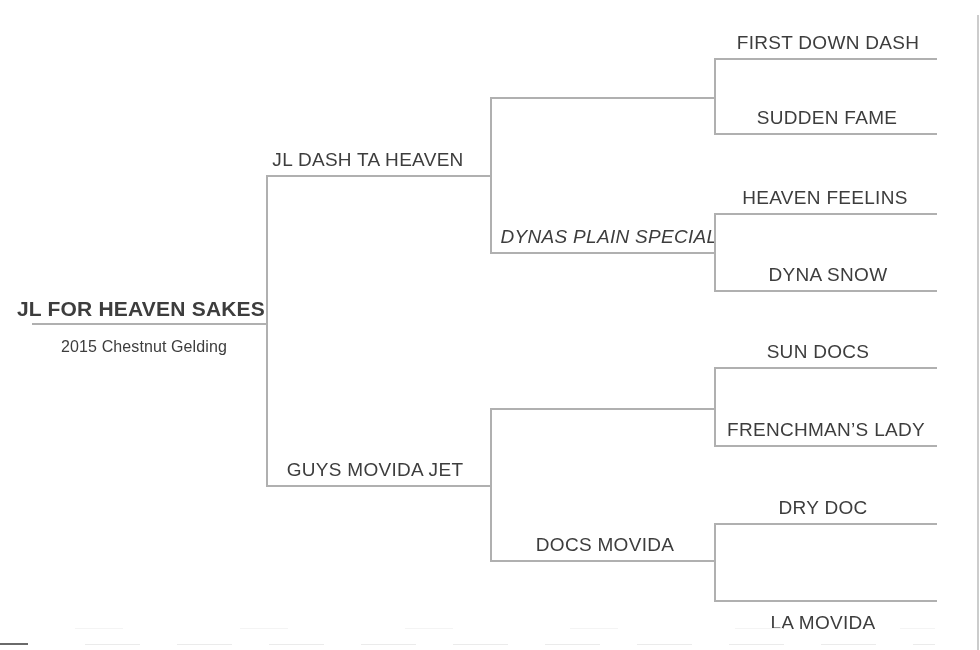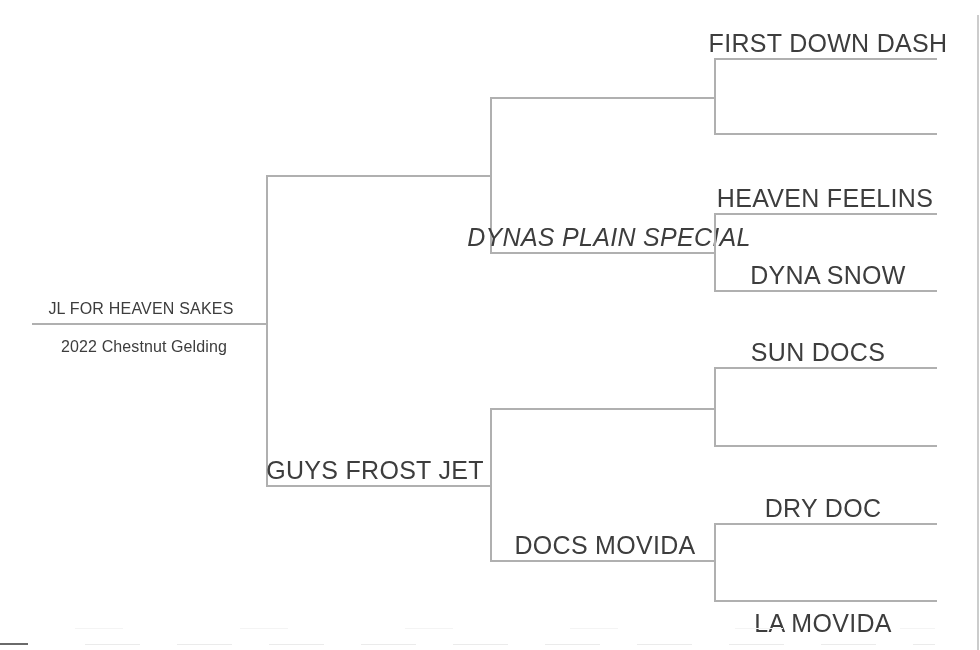--- a/index.html
+++ b/index.html
@@ -14,47 +14,48 @@
     background:#ffffff;
     overflow:hidden;
     font-family:"Liberation Sans","DejaVu Sans",sans-serif;
   }
   .hline{position:absolute;height:1.5px;background:var(--line);}
   .vline{position:absolute;width:1.5px;background:var(--line);}
   .frame{position:absolute;width:1.5px;background:var(--frame-border);}
   .name{
     position:absolute;transform:translateX(-50%);
     white-space:nowrap;color:var(--text);
-    font-size:25px;line-height:20px;letter-spacing:.3px;
+    font-size:19px;line-height:20px;letter-spacing:.3px;
   }
-  .root-title{font-size:16px;line-height:23px;letter-spacing:.2px;}
+  .root-title{font-size:21px;line-height:23px;letter-spacing:.2px;font-weight:bold;}
   .subtitle{font-size:16px;line-height:18px;letter-spacing:.1px;}
   .edge-dash{position:absolute;background:#6a6a6a;}
   .edge-faint{
     position:absolute;height:1px;
     background:repeating-linear-gradient(90deg,#ebebeb 0 55px,transparent 55px 92px);
   }
   .edge-fainter{
     position:absolute;height:1px;
     background:repeating-linear-gradient(90deg,#f4f4f4 0 48px,transparent 48px 165px);
   }
 </style>
 </head>
 <body>
 
 <div id="stage">
 
   <div class="name root-title" style="left:141px;top:297px;">JL FOR HEAVEN SAKES</div>
-  <div class="name subtitle" style="left:144px;top:338px;">2022 Chestnut Gelding</div>
+  <div class="name subtitle" style="left:144px;top:338px;">2015 Chestnut Gelding</div>
   <div class="hline" style="left:32px;top:323px;width:234px;"></div>
   <div class="vline" style="left:266px;top:175px;height:310px;"></div>
 
+  <div class="name" style="left:368px;top:150px;">JL DASH TA HEAVEN</div>
   <div class="hline" style="left:266px;top:175px;width:224px;"></div>
 
-  <div class="name" style="left:375px;top:460px;">GUYS FROST JET</div>
+  <div class="name" style="left:375px;top:460px;">GUYS MOVIDA JET</div>
   <div class="hline" style="left:266px;top:485px;width:224px;"></div>
 
   <div class="vline" style="left:490px;top:97px;height:155px;"></div>
   <div class="vline" style="left:490px;top:408px;height:152px;"></div>
 
   <div class="hline" style="left:490px;top:97px;width:225px;"></div>
 
   <div class="name" style="left:609px;top:227px;font-style:italic;">DYNAS PLAIN SPECIAL</div>
   <div class="hline" style="left:490px;top:252px;width:225px;"></div>
 
@@ -64,31 +65,33 @@
   <div class="hline" style="left:490px;top:560px;width:225px;"></div>
 
   <div class="vline" style="left:714px;top:58px;height:75px;"></div>
   <div class="vline" style="left:714px;top:213px;height:77px;"></div>
   <div class="vline" style="left:714px;top:367px;height:78px;"></div>
   <div class="vline" style="left:714px;top:523px;height:77px;"></div>
 
   <div class="name" style="left:828px;top:33px;">FIRST DOWN DASH</div>
   <div class="hline" style="left:714px;top:58px;width:223px;"></div>
 
+  <div class="name" style="left:827px;top:108px;">SUDDEN FAME</div>
   <div class="hline" style="left:714px;top:133px;width:223px;"></div>
 
   <div class="name" style="left:825px;top:188px;">HEAVEN FEELINS</div>
   <div class="hline" style="left:714px;top:213px;width:223px;"></div>
 
   <div class="name" style="left:828px;top:265px;">DYNA SNOW</div>
   <div class="hline" style="left:714px;top:290px;width:223px;"></div>
 
   <div class="name" style="left:818px;top:342px;">SUN DOCS</div>
   <div class="hline" style="left:714px;top:367px;width:223px;"></div>
 
+  <div class="name" style="left:826px;top:420px;">FRENCHMAN’S LADY</div>
   <div class="hline" style="left:714px;top:445px;width:223px;"></div>
 
   <div class="name" style="left:823px;top:498px;">DRY DOC</div>
   <div class="hline" style="left:714px;top:523px;width:223px;"></div>
 
   <div class="name" style="left:823px;top:575px;margin-top:38px;">LA MOVIDA</div>
   <div class="hline" style="left:714px;top:600px;width:223px;"></div>
 
   <div class="frame" style="left:977px;top:15px;height:635px;"></div>
 

